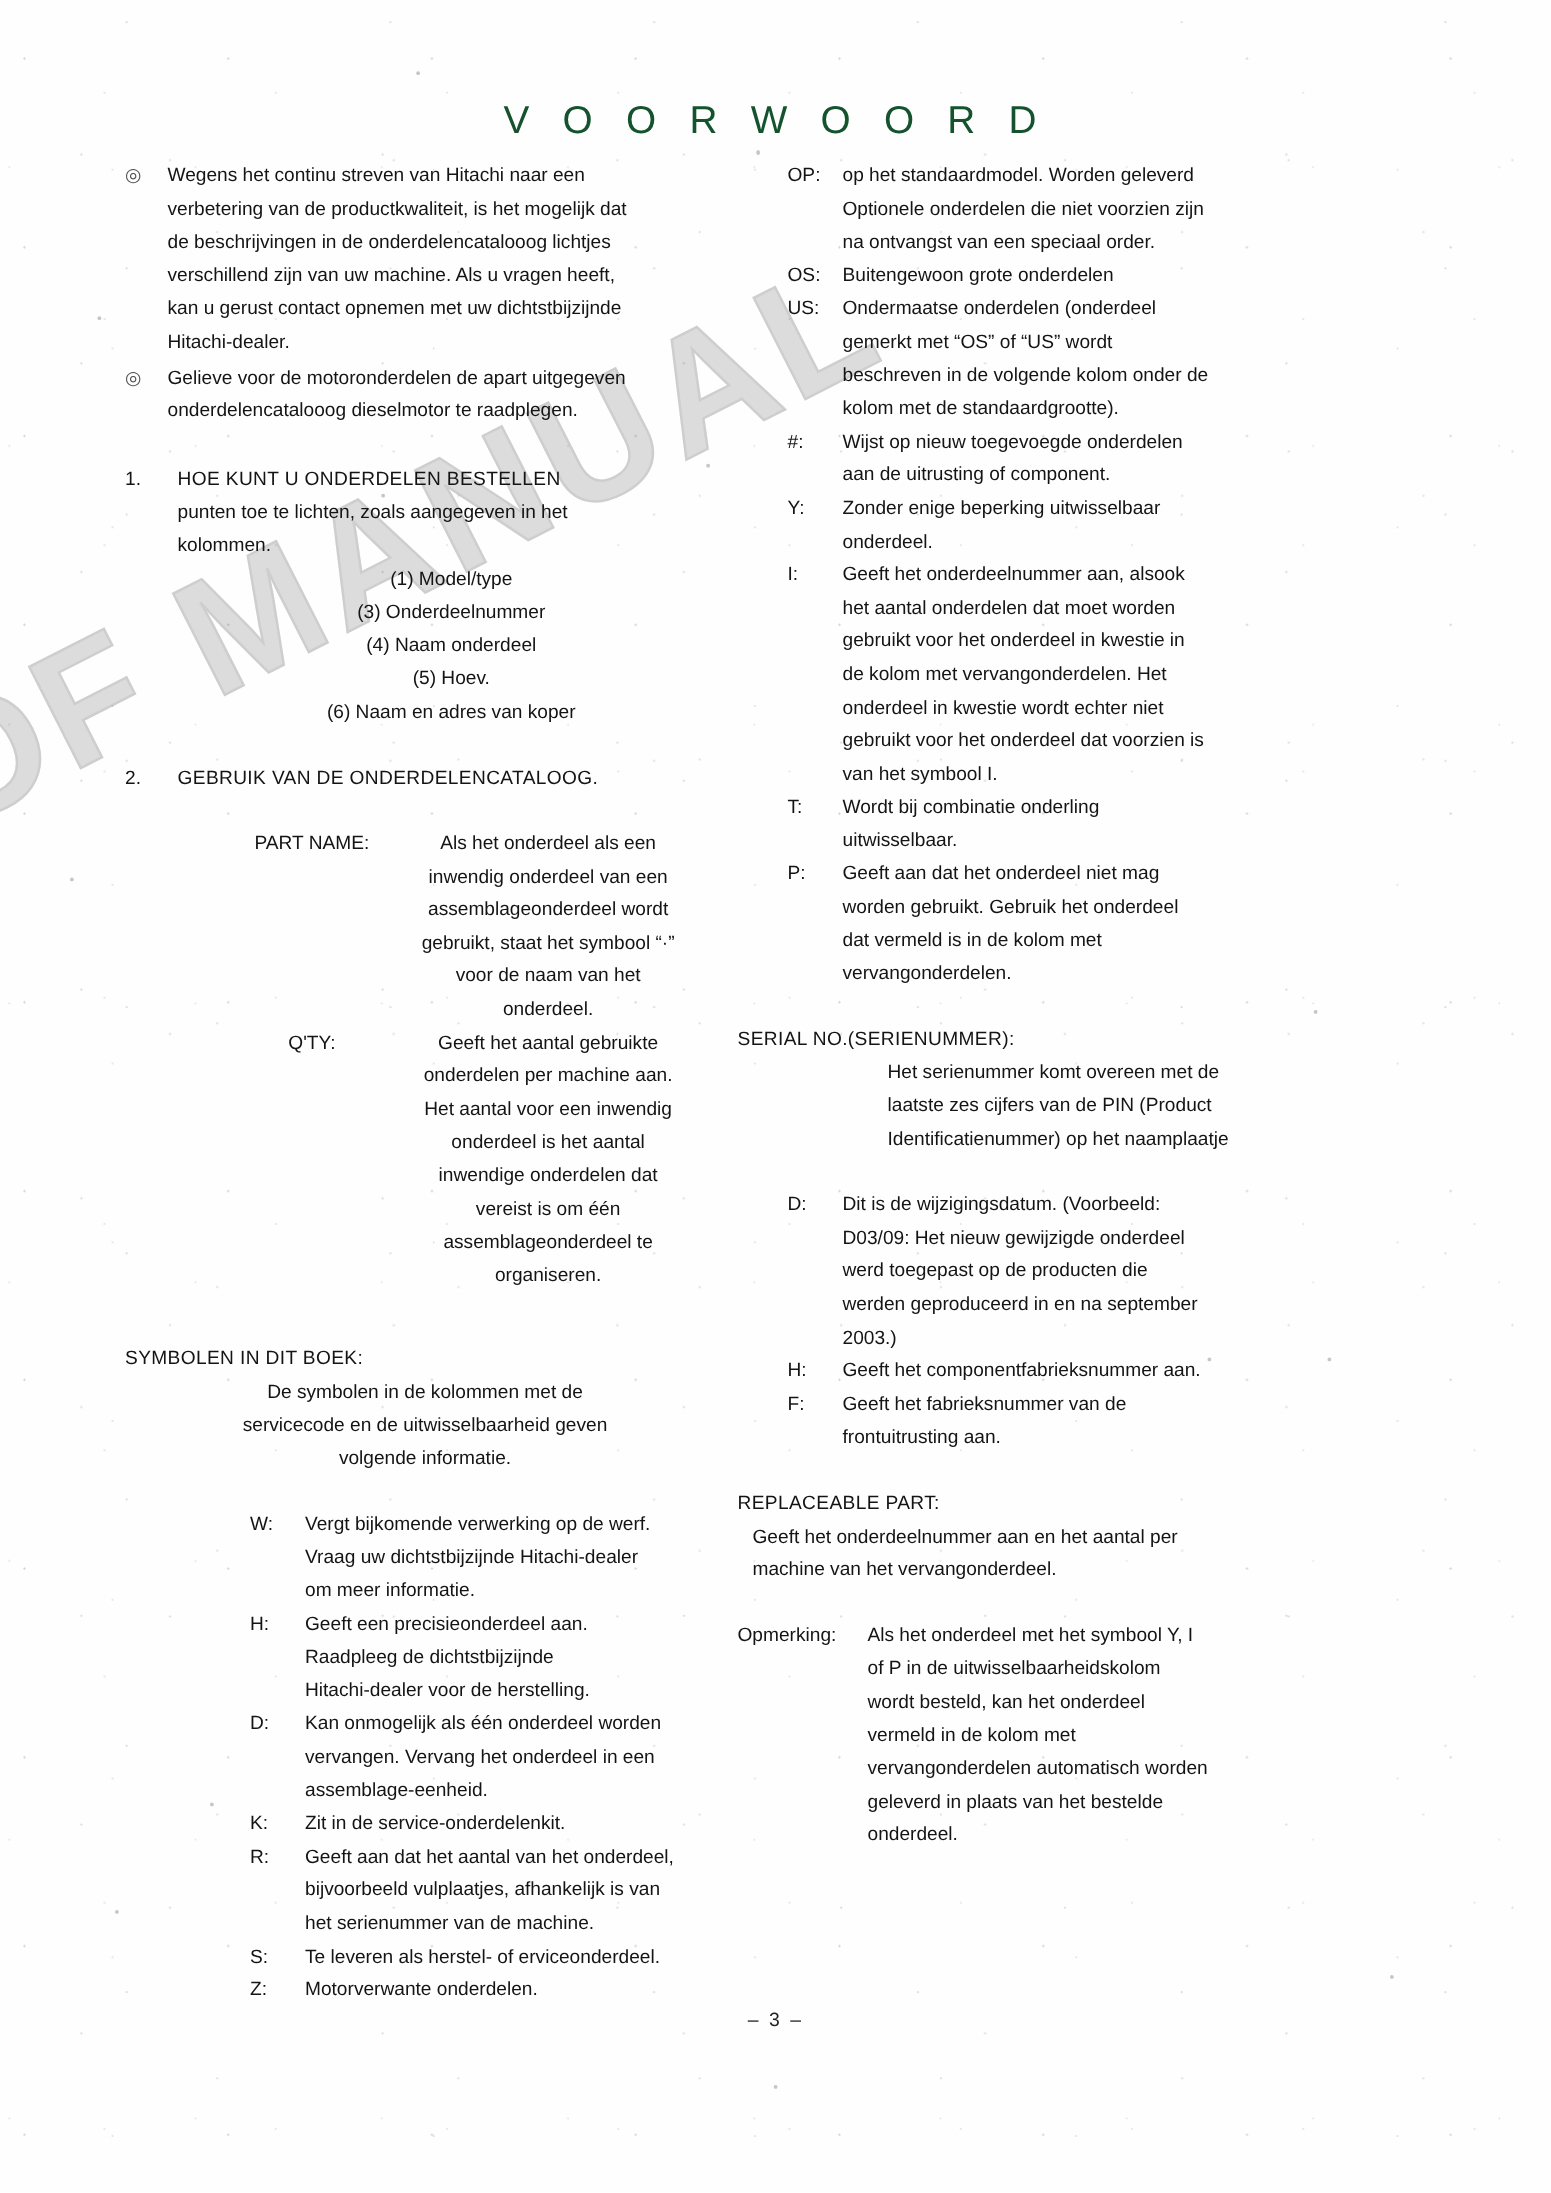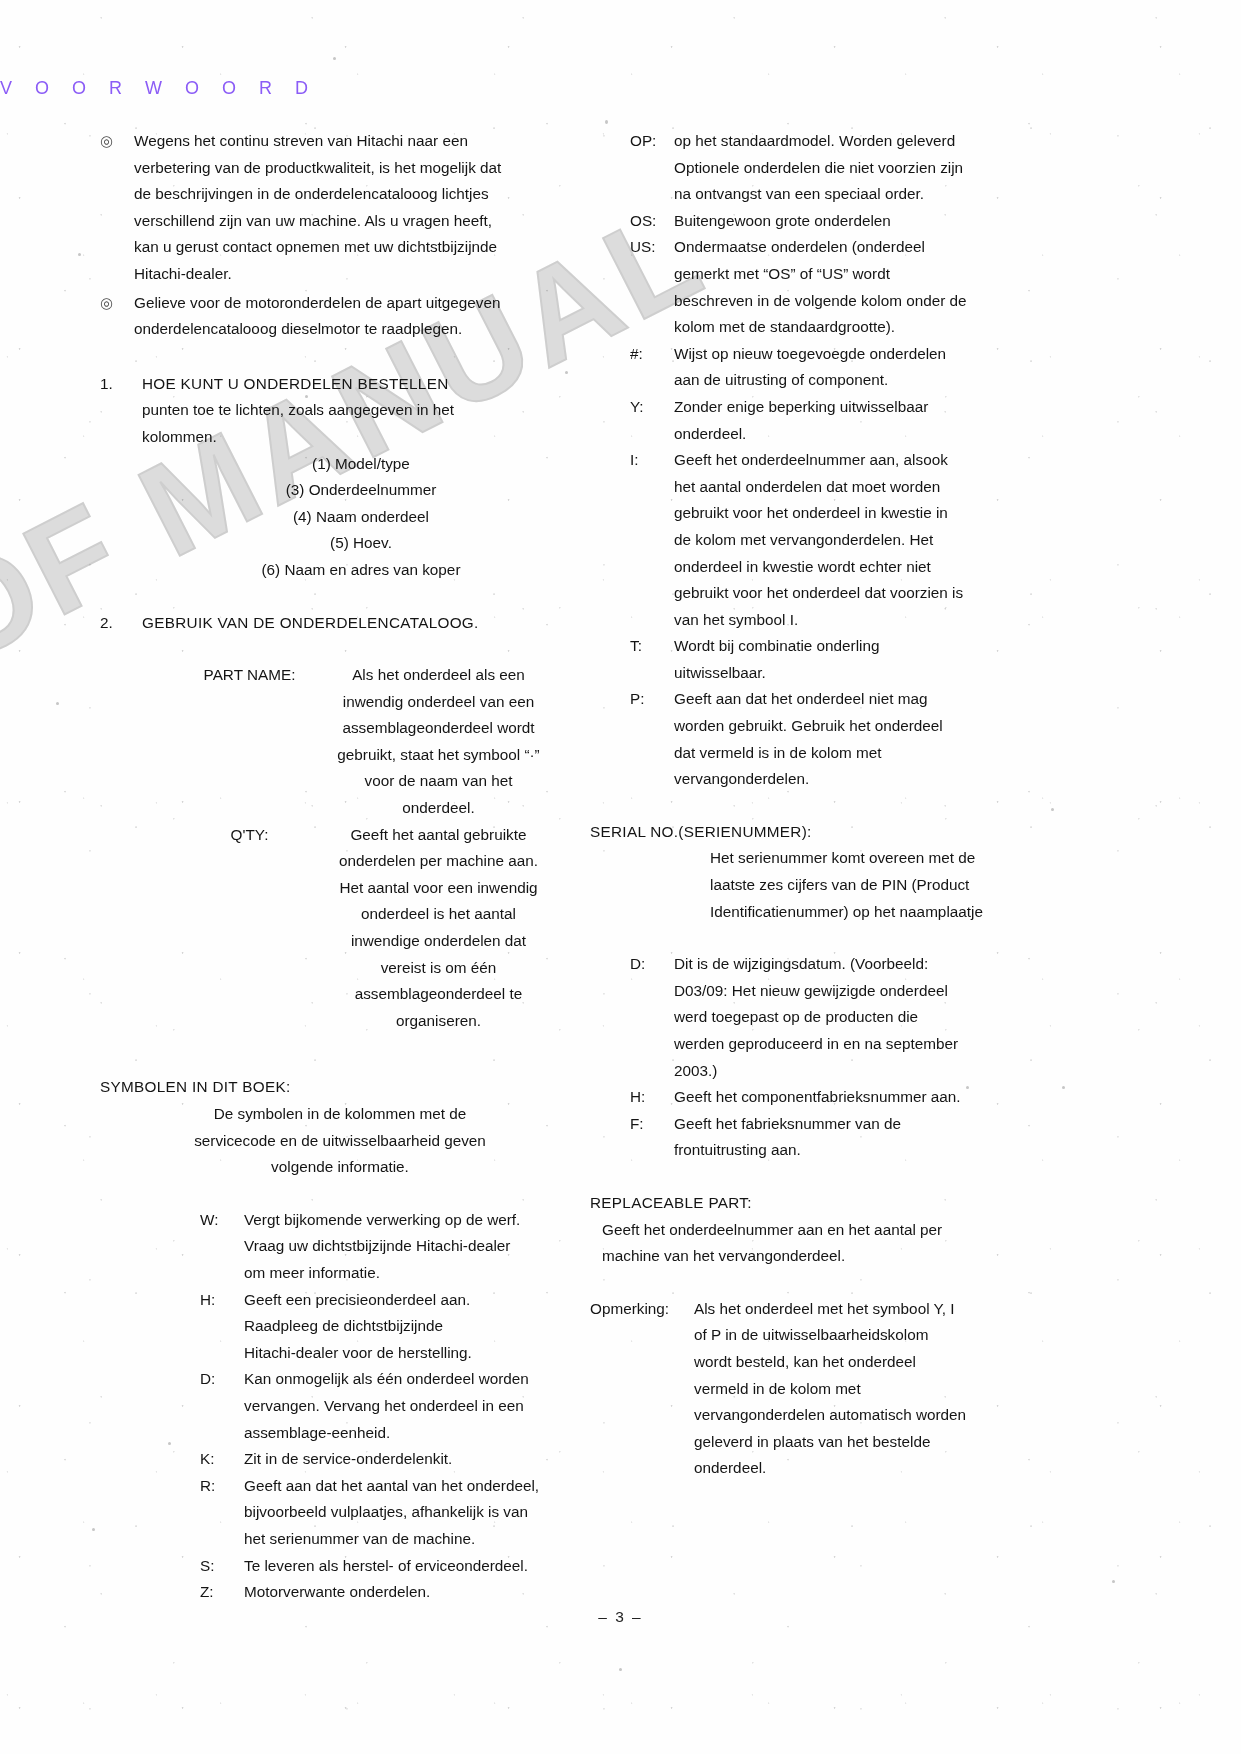--- a/index.html
+++ b/index.html
@@ -52,23 +52,24 @@
     white-space:nowrap;
     pointer-events:none;
     user-select:none;
   }
   
   .page-title{
     position:absolute;
     top:78px;
     left:0;
     width:100%;
-    font-size:18px;
+    text-align:center;
+    font-size:31px;
     letter-spacing:9px;
-    color:#8b5cf6;
+    color:#14532d;
   }
   
   .col{
     position:absolute;
     top:128px;
     font-size:15.3px;
     line-height:26.6px;
     color:#141414;
   }
   .col-left{left:100px;width:450px;}

